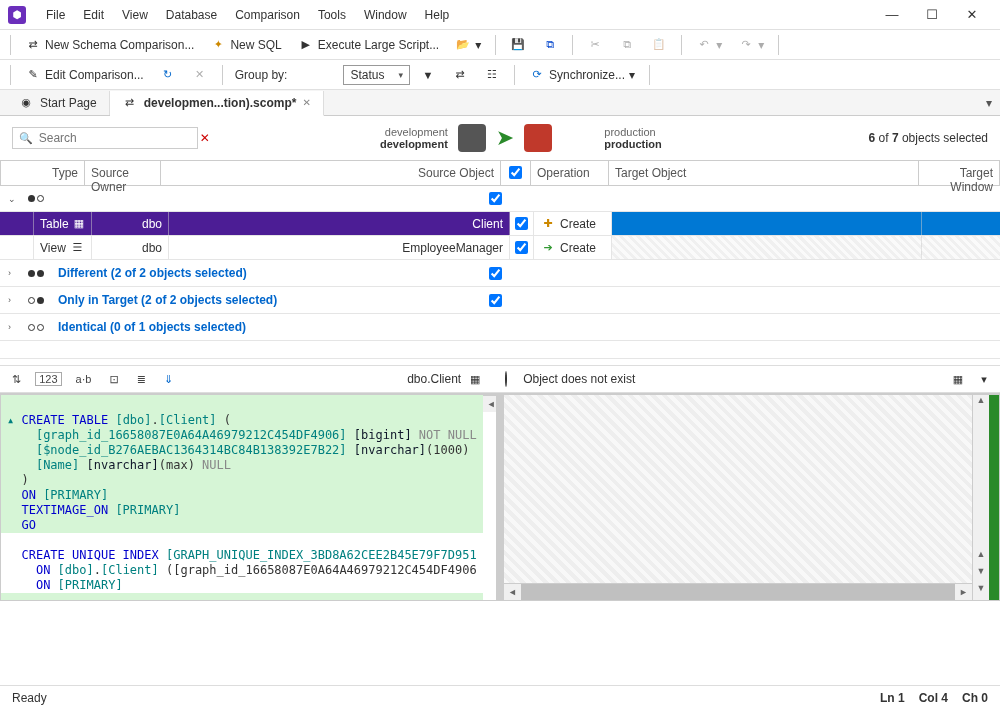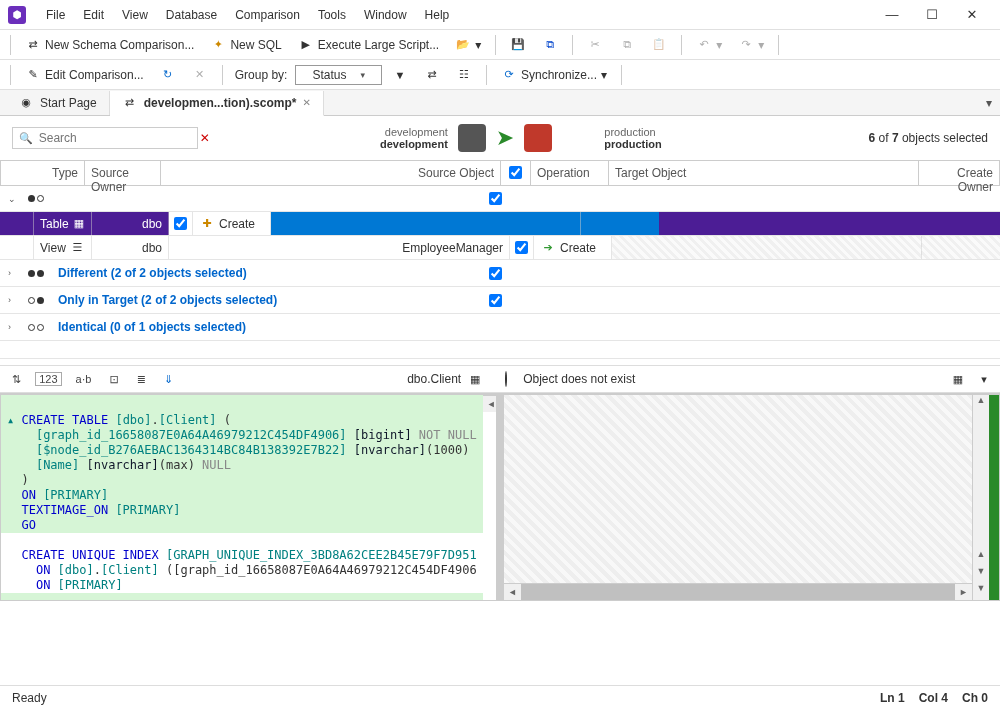--- a/index.html
+++ b/index.html
@@ -7,21 +7,21 @@
 .titlebar { height: 30px; display: flex; align-items: center; padding: 0 8px; border-bottom: 1px solid #e0e0e0; }
 .titlebar .icon { width: 18px; height: 18px; background: #6b2fbb; border-radius: 3px; margin-right: 12px; display: flex; align-items: center; justify-content: center; color: white; font-size: 10px; font-weight: bold; }
 .menubar { display: flex; gap: 2px; }
 .menubar span { padding: 4px 8px; cursor: default; }
 .winbuttons { margin-left: auto; display: flex; gap: 16px; padding-right: 8px; }
 .winbuttons span { width: 24px; text-align: center; font-size: 13px; }
 .toolbar { height: 30px; display: flex; align-items: center; padding: 0 6px; gap: 4px; border-bottom: 1px solid #e0e0e0; }
 .toolbar .tbtn { display: flex; align-items: center; padding: 3px 6px; gap: 4px; cursor: default; }
 .toolbar .sep { width: 1px; height: 20px; background: #ccc; margin: 0 4px; }
 .ticon { width: 16px; height: 16px; display: inline-flex; align-items: center; justify-content: center; font-size: 11px; }
-.select { border: 1px solid #999; padding: 1px 16px; background: white; display: flex; align-items: center; gap: 14px; height: 20px; }
+.select { border: 1px solid #999; padding: 1px 6px; background: white; display: flex; align-items: center; gap: 14px; height: 20px; margin-left: 48px; }
 .select::after { content: "▾"; font-size: 9px; color: #555; }
 .tabs { height: 26px; display: flex; align-items: center; border-bottom: 1px solid #ccc; background: #f5f5f5; padding-left: 6px; }
 .tab { padding: 4px 12px; display: flex; align-items: center; gap: 6px; background: #f5f5f5; border-right: 1px solid #ddd; }
 .tab.active { background: white; border-bottom: 1px solid white; margin-bottom: -1px; }
 .tabclose { color: #888; font-size: 10px; }
 .ddd { margin-left: auto; padding-right: 8px; color: #555; }
 .headerarea { padding: 8px 12px; display: flex; align-items: center; }
 .search { display: flex; align-items: center; border: 1px solid #ccc; padding: 2px 6px; width: 186px; gap: 6px; }
 .search input { border: none; outline: none; flex: 1; font-size: 12px; height: 16px; }
 .search .clear { color: #c00; }
@@ -219,39 +219,40 @@
   </div>
 </div>
 
 <div class="colheaders">
   <div class="col col-type">Type</div>
   <div class="col col-owner">Source Owner</div>
   <div class="col col-srcobj">Source Object</div>
   <div class="col col-chk"><input type="checkbox" checked="" style=""></div>
   <div class="col col-op">Operation</div>
   <div class="col col-tgtobj">Target Object</div>
-  <div class="col col-tgtowner" style="border-right:none">Create Owner</div>
+  <div class="col col-tgtowner" style="border-right:none">Target Window</div>
 </div>
 
 <div class="grouprow">
   <span class="expander">⌄</span>
   <span class="dots">
       <span class="dot filled"></span>
       <span class="dot empty"></span>
     </span>
   <input type="checkbox" checked="" class="gchk" style="">
 </div>
 
 <div class="datarow selected">
   <div class="cell c-exp"></div>
   <div class="cell c-type">
       <span>Table</span>
       <span class="ticon">▦</span>
     </div>
   <div class="cell c-owner">dbo</div>
+  <div class="cell c-obj">Client</div>
   <div class="cell c-chk">
       <input type="checkbox" checked="" style="">
     </div>
   <div class="cell c-op">
       <span class="ticon" style="color:#c80">✚</span>
       <span>Create</span>
     </div>
   <div class="cell c-tgt"></div>
   <div class="cell c-tgto" style="border-right:none"></div>
 </div>

